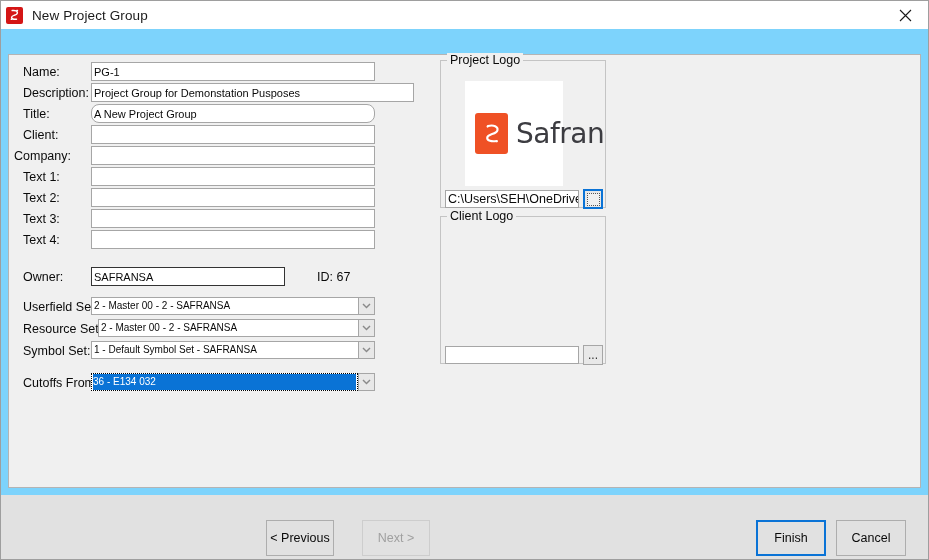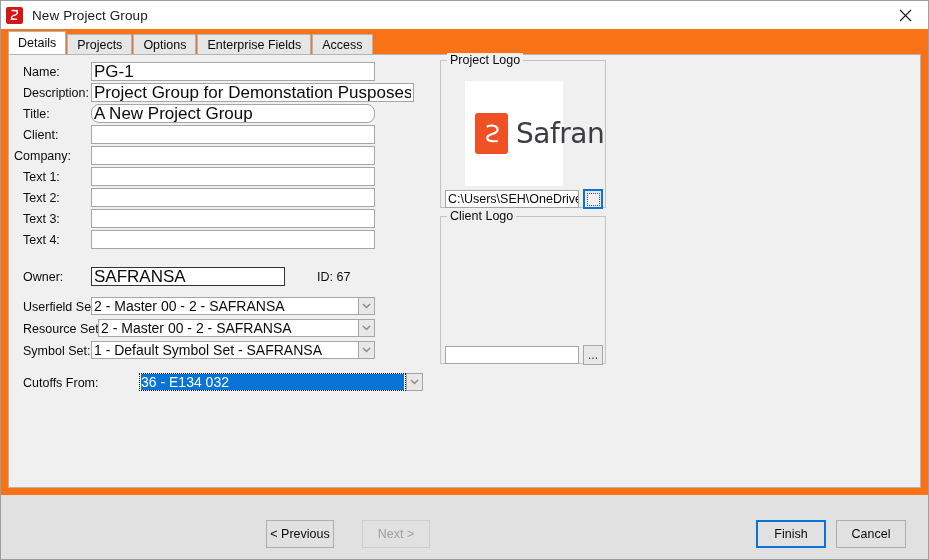--- a/index.html
+++ b/index.html
@@ -8,21 +8,21 @@
     background: #ffffff;
   }
   body {
     font-family: "Liberation Sans", sans-serif;
     -webkit-font-smoothing: antialiased;
   }
   #app {
     position: relative;
     width: 929px;
     height: 560px;
-    background: #f97316;
+    background: #7dd3fc;
     border: 1px solid #9e9e9e;
     box-sizing: border-box;
     overflow: hidden;
     padding-left: 12px;
   }
 
   
   .titlebar {
     position: absolute;
     left: 0; top: 0;
@@ -110,21 +110,21 @@
     font-size: 12.5px;
     color: #0a0a0a;
     white-space: nowrap;
   }
   .textbox {
     position: absolute;
     background: #ffffff;
     border: 1px solid #a6a6a6;
     box-sizing: border-box;
     font-family: "Liberation Sans", sans-serif;
-    font-size: 17px;
+    font-size: 11px;
     color: #0a0a0a;
     padding: 0 2px;
     line-height: 16px;
     outline: none;
   }
   .textbox.strongborder {
     border: 1px solid #333333;
   }
   .idtext {
     position: absolute;
@@ -139,21 +139,21 @@
     height: 18px;
     box-sizing: border-box;
     display: flex;
   }
   .combo .combo-field {
     flex: 1;
     background: #ffffff;
     border: 1px solid #a6a6a6;
     border-right: none;
     box-sizing: border-box;
-    font-size: 14px;
+    font-size: 10px;
     color: #0a0a0a;
     line-height: 16px;
     padding: 0 2px;
     overflow: hidden;
     white-space: nowrap;
   }
   .combo .combo-field.selected-text {
     border: 1px dotted #000000;
     padding: 0 1px;
   }
@@ -266,21 +266,21 @@
   .footer {
     position: absolute;
     left: 0;
     top: 494px;
     width: 927px;
     height: 64px;
     background: #e1e1e1;
   }
   .btn {
     position: absolute;
-    height: 28px;
+    height: 36px;
     box-sizing: border-box;
     background: #e1e1e1;
     border: 1px solid #adadad;
     font-family: "Liberation Sans", sans-serif;
     font-size: 12.5px;
     color: #0a0a0a;
     display: flex;
     align-items: center;
     justify-content: center;
     cursor: default;
@@ -310,27 +310,20 @@
       </svg>
     </div>
     <div class="title-text">New Project Group</div>
     <div class="close-btn">
       <svg width="13" height="13" viewBox="0 0 13 13">
         <path d="M1 1 L12 12 M12 1 L1 12" stroke="#1a1a1a" stroke-width="1.1"></path>
       </svg>
     </div>
   </div>
 
-  <div class="tabstrip">
-    <div class="tab active">Details</div>
-    <div class="tab">Projects</div>
-    <div class="tab">Options</div>
-    <div class="tab">Enterprise Fields</div>
-    <div class="tab">Access</div>
-  </div>
 
   <div class="tabpanel">
 
     <div class="form-label" style="left:14px; top:10px;">Name:</div>
     <input class="textbox" style="left: 82px; top: 7px; width: 284px; height: 19px;" value="PG-1">
 
     <div class="form-label" style="left:14px; top:31px;">Description:</div>
     <input class="textbox" style="left: 82px; top: 28px; width: 323px; height: 19px;" value="Project Group for Demonstation Pusposes">
 
     <div class="form-label" style="left:14px; top:52px;">Title:</div>
@@ -382,21 +375,21 @@
     <div class="combo" style="left:82px; top:286px; width:284px;">
       <div class="combo-field">1 - Default Symbol Set - SAFRANSA</div>
       <div class="combo-btn">
         <svg width="9" height="6" viewBox="0 0 9 6">
             <path d="M1 1 L4.5 4.6 L8 1" stroke="#8a8a8a" stroke-width="1.4" fill="none"></path>
           </svg>
       </div>
     </div>
 
     <div class="form-label" style="left:14px; top:321px;">Cutoffs From:</div>
-    <div class="combo" style="left:82px; top:318px; width:284px;margin-left:48px;">
+    <div class="combo" style="left:82px; top:318px; width:284px;">
       <div class="combo-field selected-text">
         <span class="hl" style="width:100%;">36 - E134 032</span>
       </div>
       <div class="combo-btn">
         <svg width="9" height="6" viewBox="0 0 9 6">
             <path d="M1 1 L4.5 4.6 L8 1" stroke="#8a8a8a" stroke-width="1.4" fill="none"></path>
           </svg>
       </div>
     </div>
 

